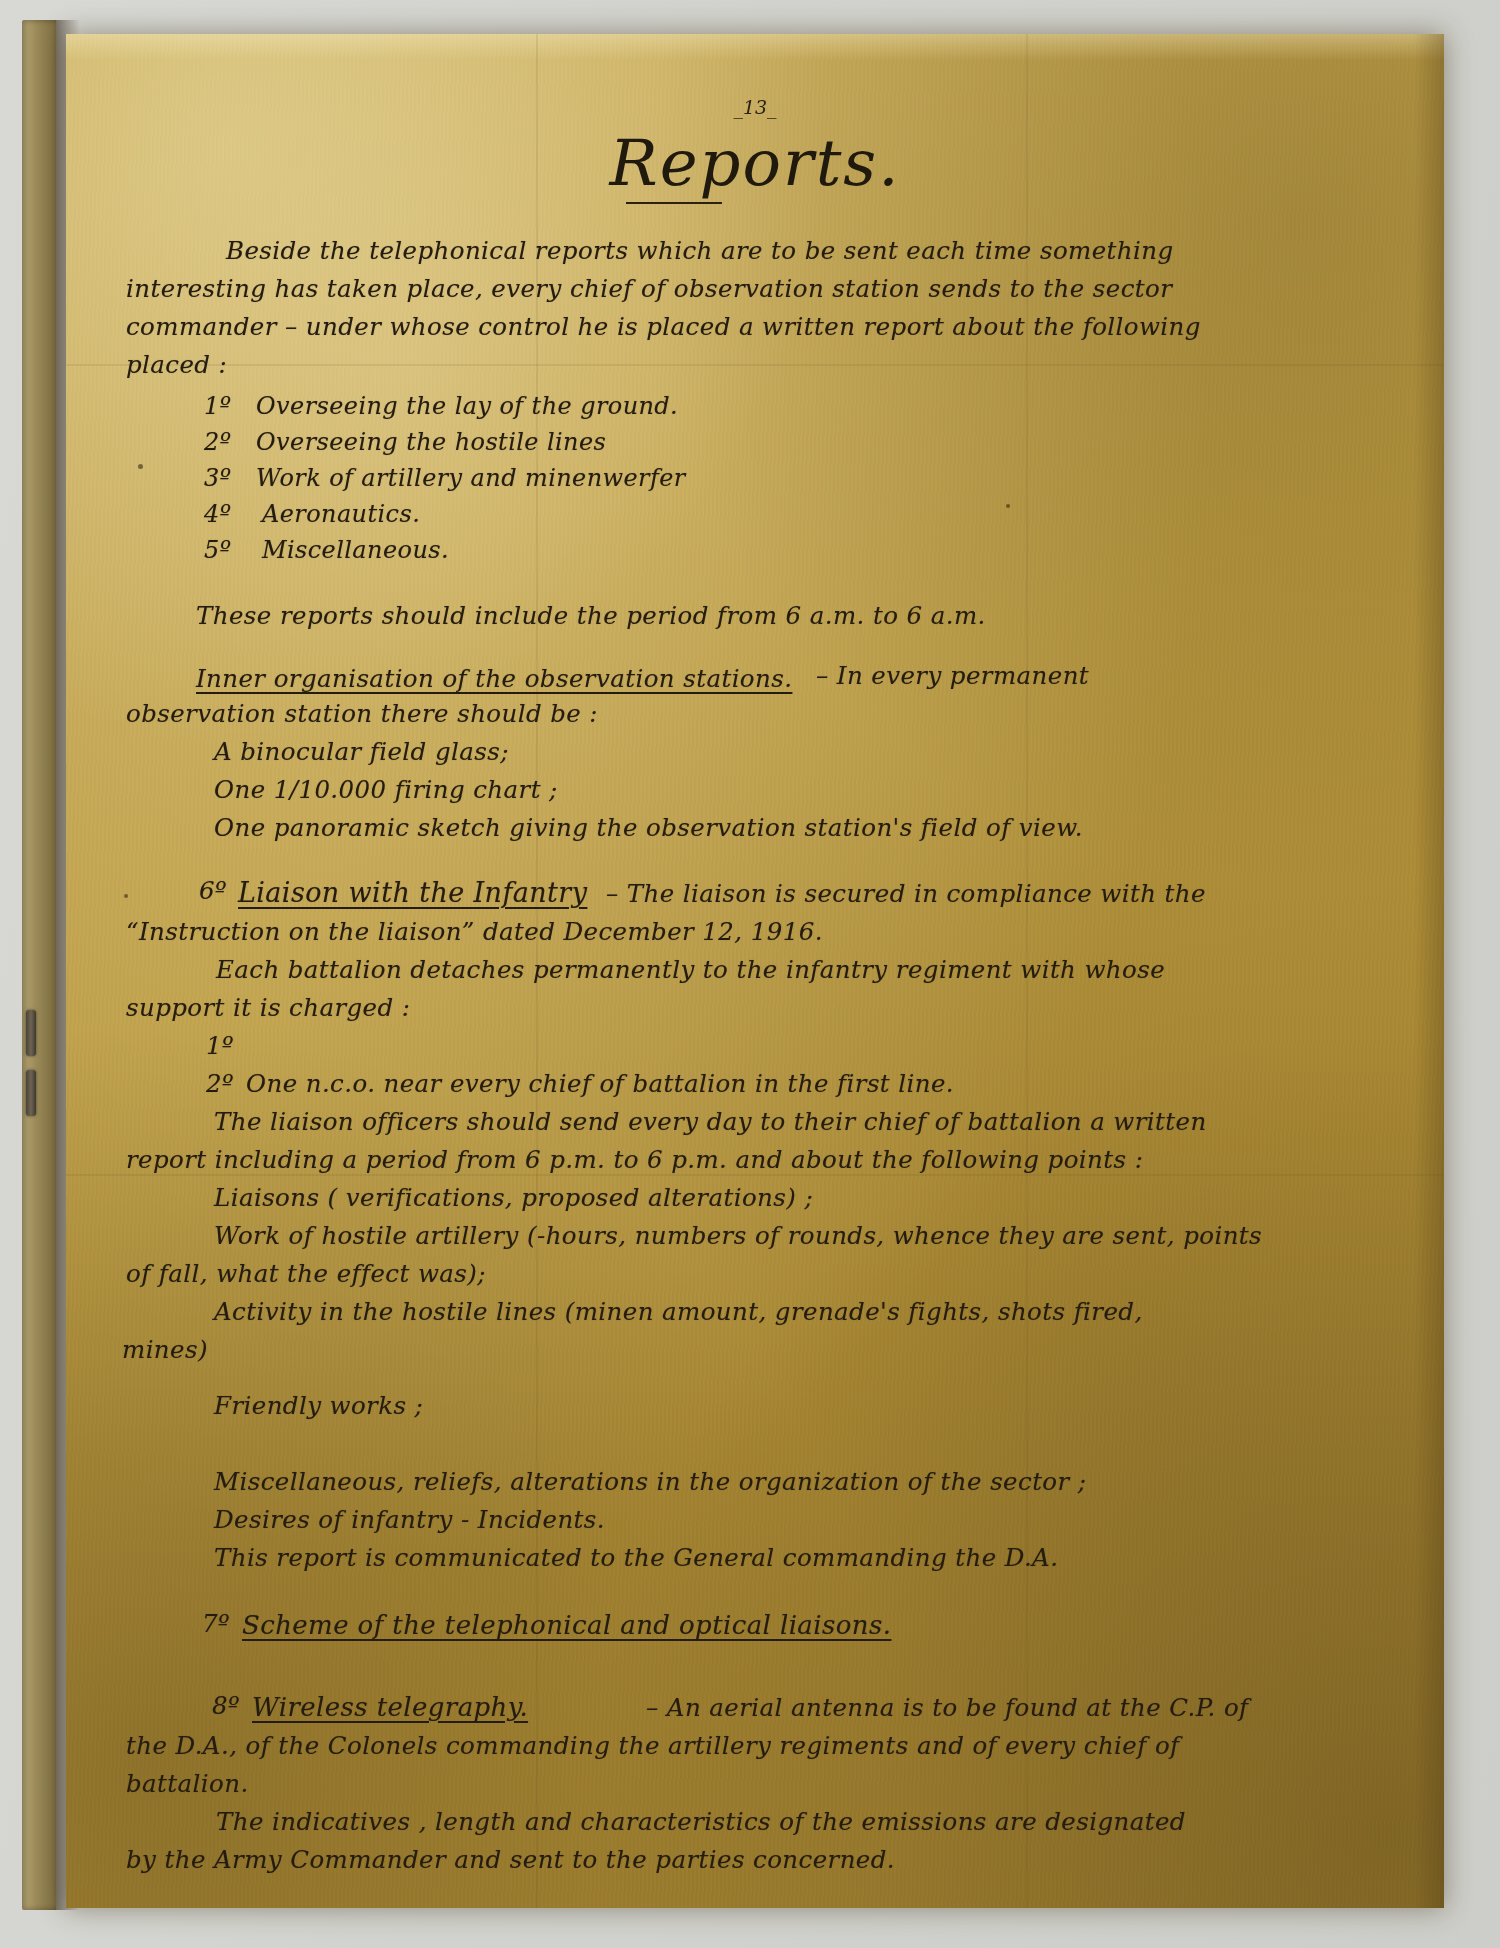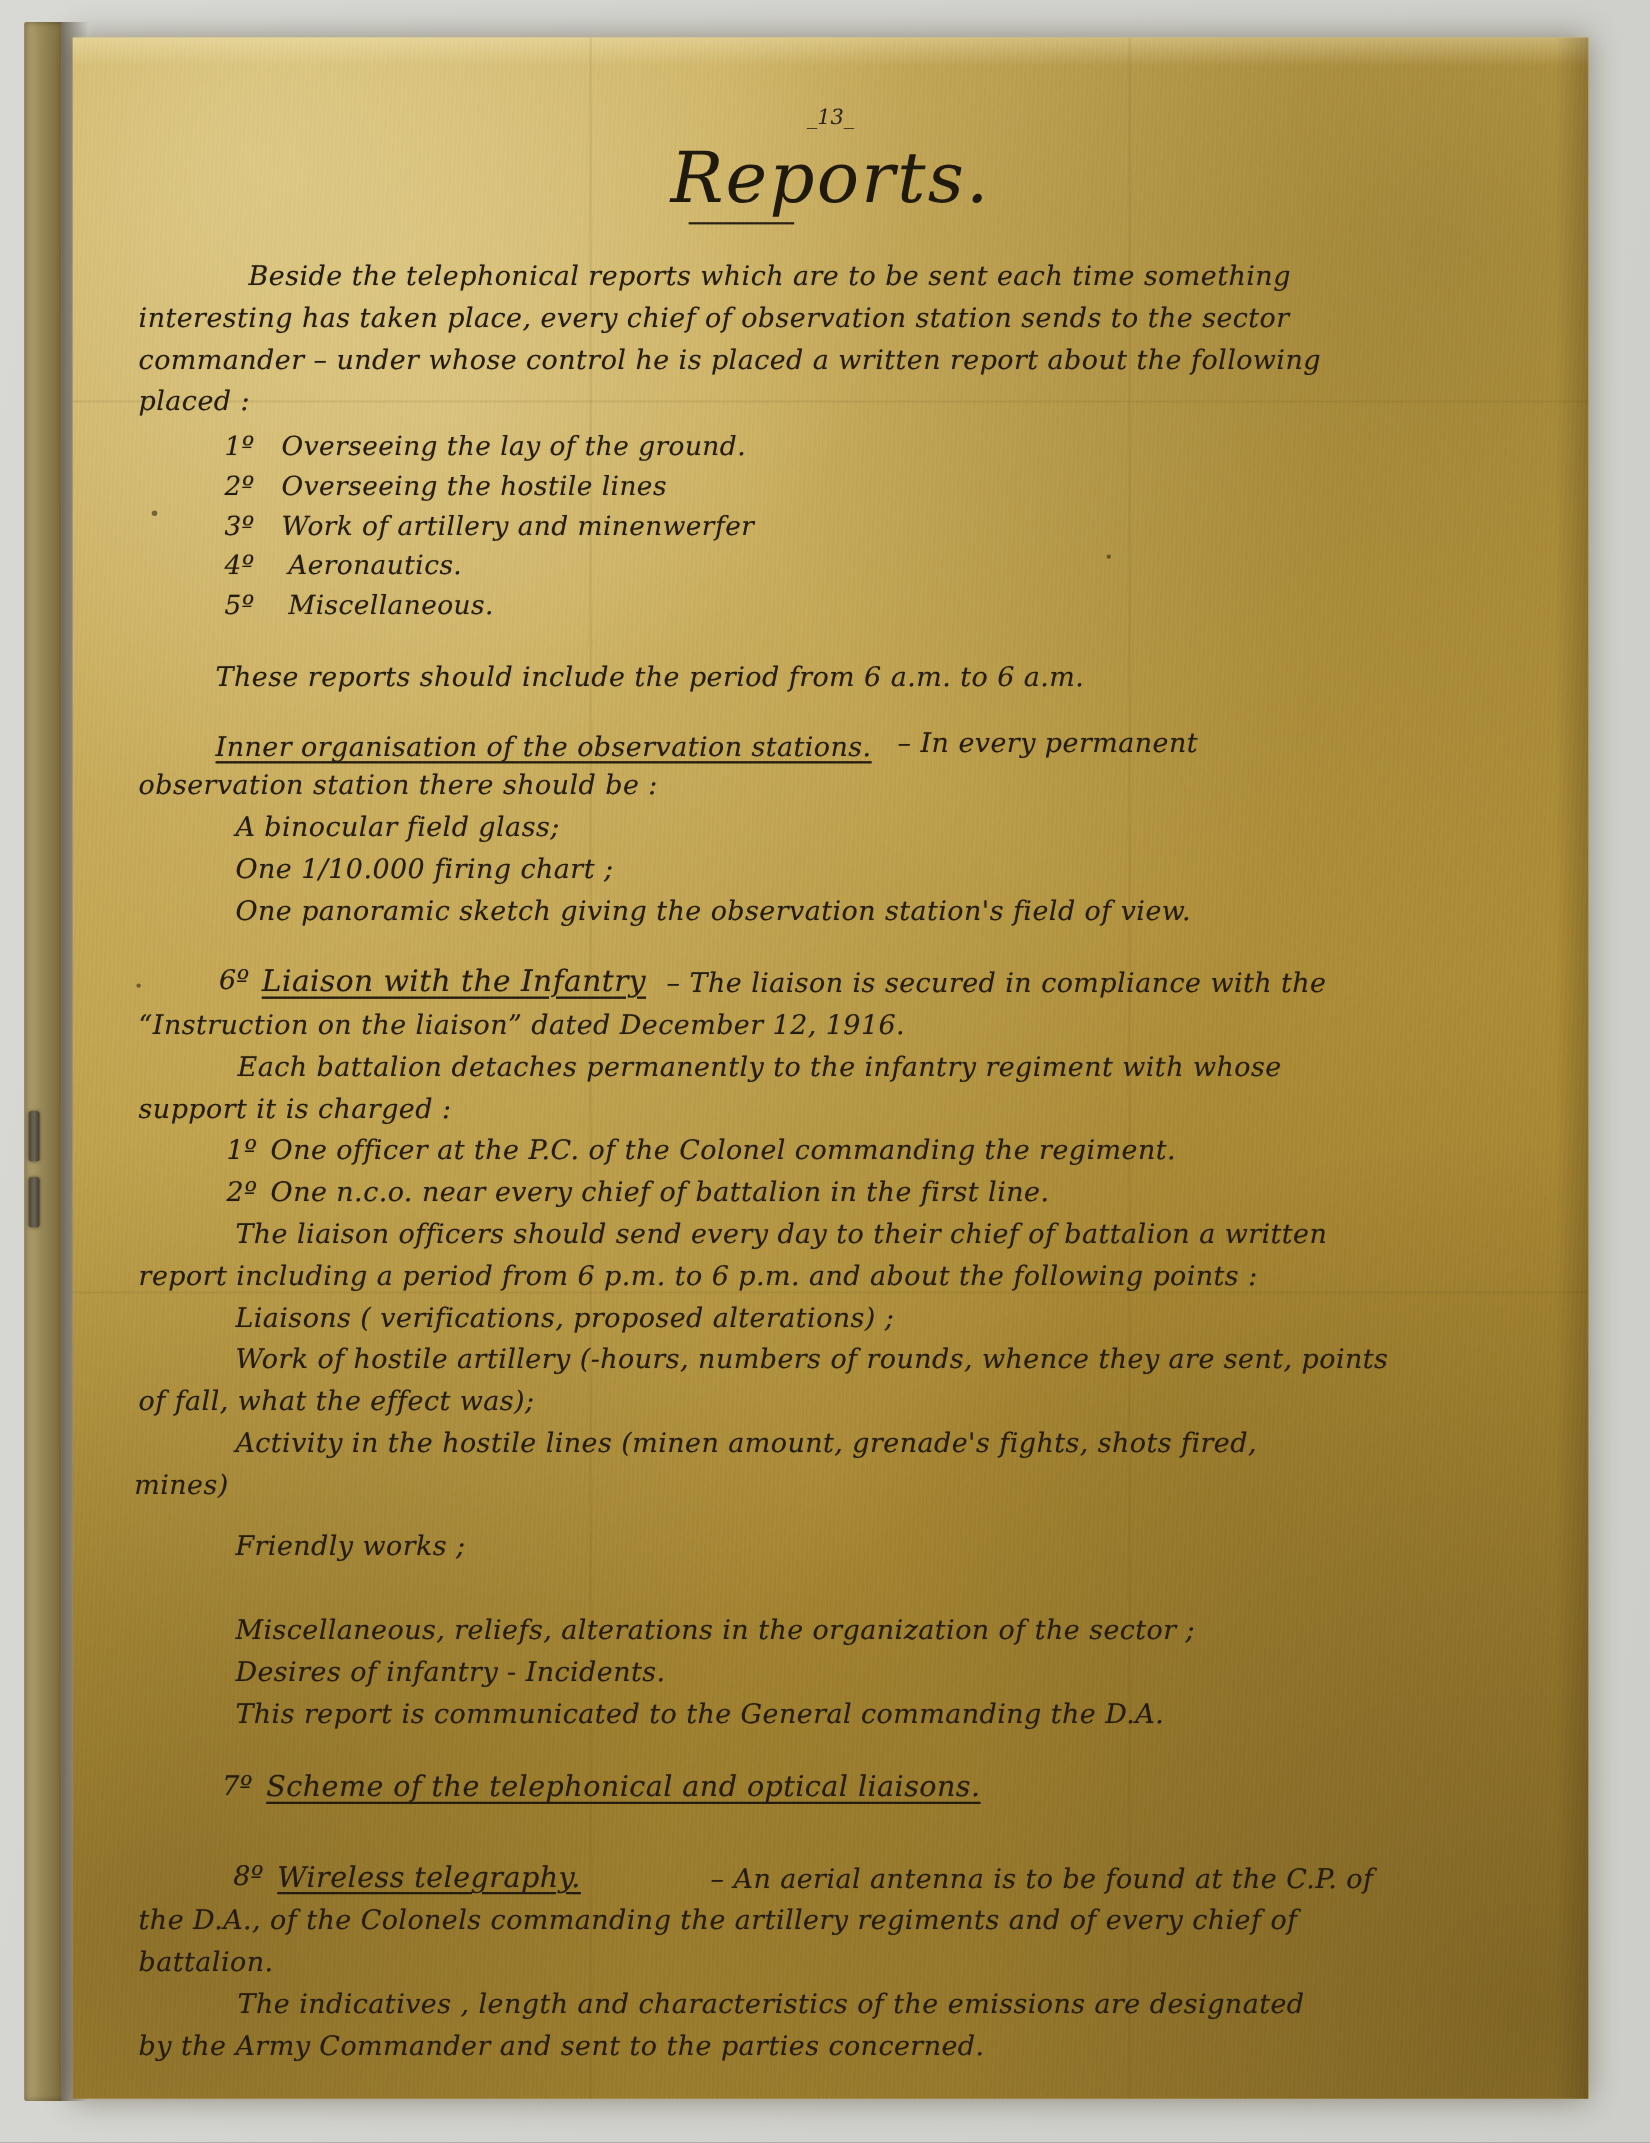--- a/index.html
+++ b/index.html
@@ -11,21 +11,21 @@
     width: 1500px;
     height: 1948px;
     overflow: hidden;
     font-family: "DejaVu Serif", serif;
   }
 
   #page {
     position: relative;
     width: 1500px;
     height: 1948px;
-    background: #000000;
+    background: #86efac;
   }
 
   
   .scan-bg {
     position: absolute;
     inset: 0;
     background:
       linear-gradient(100deg, #d8d9d5 0%, #d2d3ce 40%, #cdcec9 100%);
   }
 
@@ -231,21 +231,20 @@
     <div class="ink body-line" style="left:148px; top:782px;">One panoramic sketch giving the observation station's field of view.</div>
 
     <div class="ink body-line" style="left:133px; top:845px;">6º</div>
     <div class="ink body-line u" style="left:172px; top:845px; font-size:27px;">Liaison with the Infantry</div>
     <div class="ink body-line" style="left:540px; top:848px;">–  The liaison is secured in compliance with the</div>
     <div class="ink body-line" style="left:60px; top:886px;">“Instruction on the liaison” dated December 12, 1916.</div>
     <div class="ink body-line" style="left:150px; top:924px;">Each battalion detaches permanently to the infantry regiment with  whose</div>
     <div class="ink body-line" style="left:60px; top:962px;">support it is charged :</div>
 
     <div class="ink body-line" style="left:140px; top:1000px;">1º</div>
-    <div class="ink body-line" style="left:180px; top:1000px;">One officer at the P.C. of the Colonel commanding the regiment.</div>
     <div class="ink body-line" style="left:140px; top:1038px;">2º</div>
     <div class="ink body-line" style="left:180px; top:1038px;">One n.c.o. near every chief of battalion in the first line.</div>
 
     <div class="ink body-line" style="left:148px; top:1076px;">The liaison officers should send every day to their chief of battalion a written</div>
     <div class="ink body-line" style="left:60px; top:1114px;">report including a period from  6 p.m. to 6 p.m. and about the following points :</div>
 
     <div class="ink body-line" style="left:148px; top:1152px;">Liaisons  ( verifications, proposed alterations) ;</div>
     <div class="ink body-line" style="left:148px; top:1190px;">Work of hostile artillery (-hours, numbers of rounds, whence they are sent, points</div>
     <div class="ink body-line" style="left:60px; top:1228px;">of fall, what the effect was);</div>
     <div class="ink body-line" style="left:148px; top:1266px;">Activity in the hostile lines (minen amount, grenade's fights, shots fired,</div>

